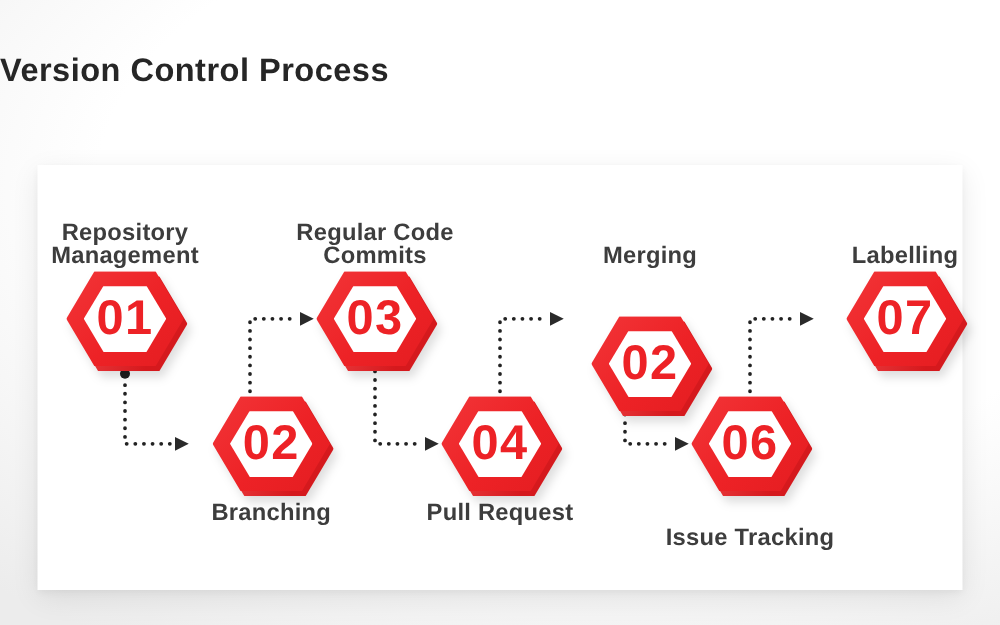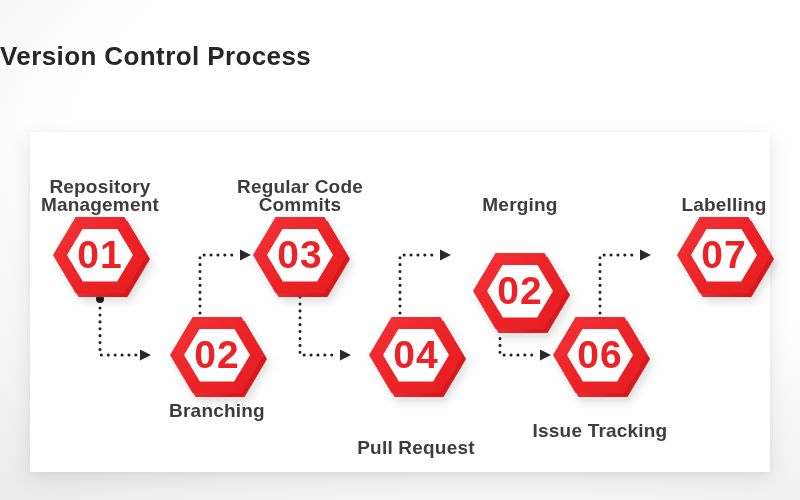--- a/index.html
+++ b/index.html
@@ -74,21 +74,21 @@
     background:#fff;
   }
   .step-number{
     position:absolute; left:0; top:0; width:94px; height:76px;
     display:flex; align-items:center; justify-content:center;
     font-size:39px; font-weight:700; letter-spacing:1px;
     color:var(--accent-red);
   }
   
   .n1{left:0px;}   .n3{left:200px;} .n5{left:420px;gap:36px;} .n7{left:624px;}
-  .n2{left:117px;} .n4{left:316px;gap:37px;} .n6{left:500px;gap:20px;}
+  .n2{left:117px;} .n4{left:300px;} .n6{left:500px;gap:20px;}
 </style>
 </head>
 <body>
 
 <div class="title">Version Control Process</div>
 
 <div class="card">
 
   <svg class="connectors" viewBox="0 0 740 340">
     <g>

